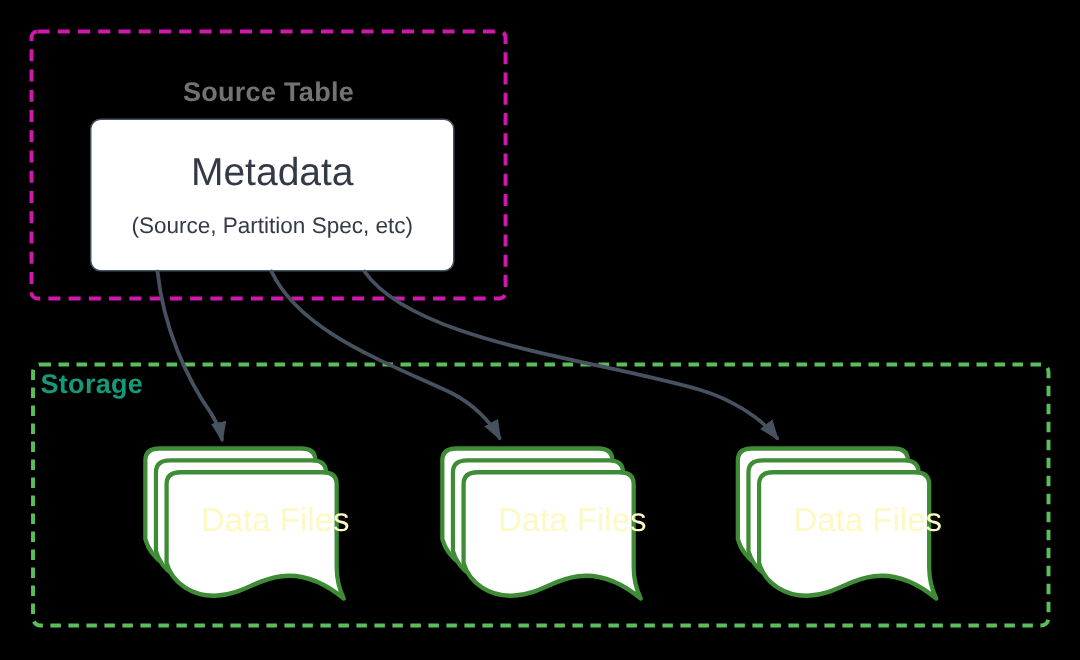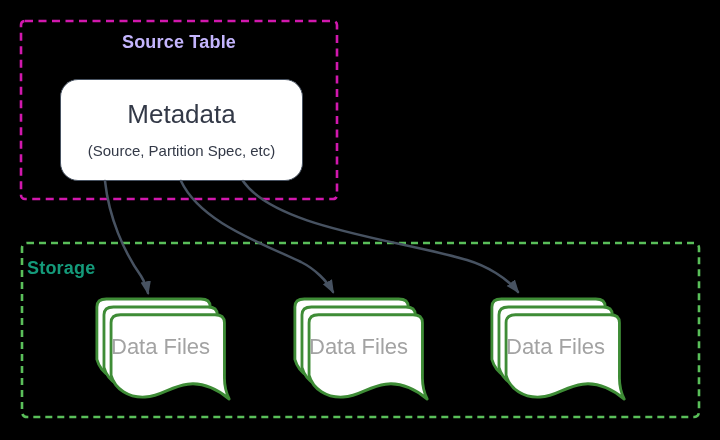--- a/index.html
+++ b/index.html
@@ -16,39 +16,38 @@
   .layer--arrows  { z-index: 5; }
 
   .cluster-label {
     position: absolute;
     z-index: 2;
     font-size: 18px;
     font-weight: bold;
     letter-spacing: 0.2px;
   }
   .cluster-label--source {
-    left: 20px; top: 32px; width: 318px;
+    left: 20px; top: 51px; width: 318px;
     text-align: center;
-    color: #c4b5fd;
+    color: #737373;
   }
   .cluster-label--storage {
     left: 27px; top: 246px;
     color: #149a7a;
-    margin-top: 12px;
   }
 
   .metadata-card {
     position: absolute;
     z-index: 3;
     left: 60px; top: 79px;
     width: 243px; height: 102px;
     box-sizing: border-box;
     background: #ffffff;
     border: 1.5px solid #475261;
-    border-radius: 18px;
+    border-radius: 7px;
     display: flex;
     flex-direction: column;
     align-items: center;
     justify-content: center;
     gap: 14px;
   }
   .metadata-card__title {
     font-size: 26px;
     color: #333947;
     line-height: 1.1;
@@ -65,24 +64,24 @@
     width: 137px; height: 106px;
   }
   .doc--1 { left: 95px;  top: 297px; }
   .doc--2 { left: 293px; top: 297px; }
   .doc--3 { left: 490px; top: 297px; }
   .doc svg { position: absolute; left: 0; top: 0; }
   .doc__label {
     position: absolute;
     left: 16px; top: 37px;
     width: 122px;
-    text-align: left;
+    text-align: right;
     font-size: 22px;
     line-height: 26px;
-    color: #a3a3a3;
+    color: #fef9c3;
     z-index: 4;
   }
 </style>
 </head>
 <body>
 
 <div class="canvas">
 
   <svg class="layer layer--borders" viewBox="0 0 720 440">
     <rect x="21" y="21" width="316" height="178" rx="4" fill="none" stroke="#d118ad" stroke-width="2.6" stroke-dasharray="8 5.5"></rect>

